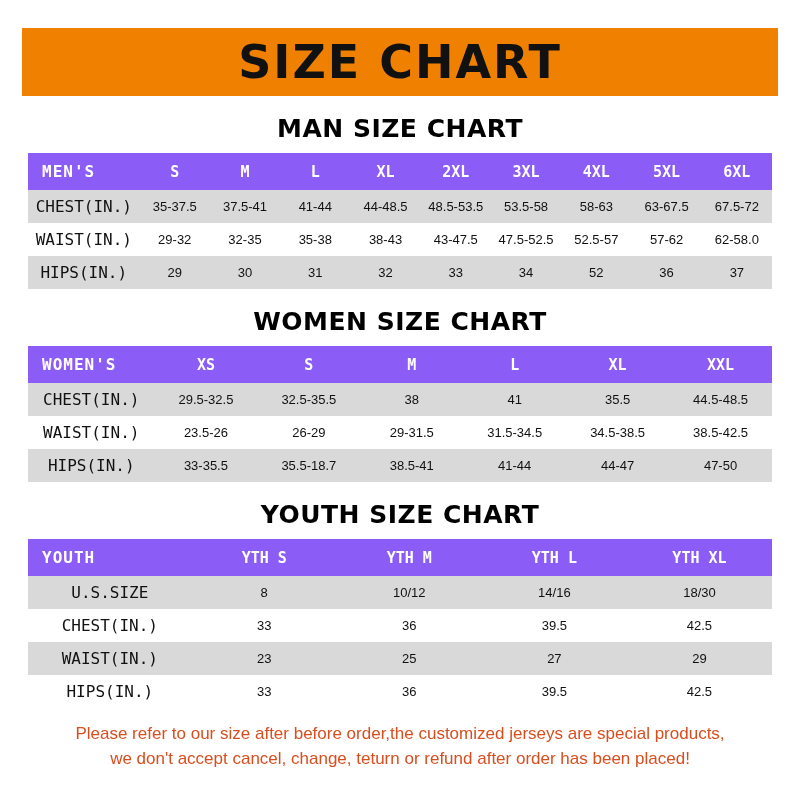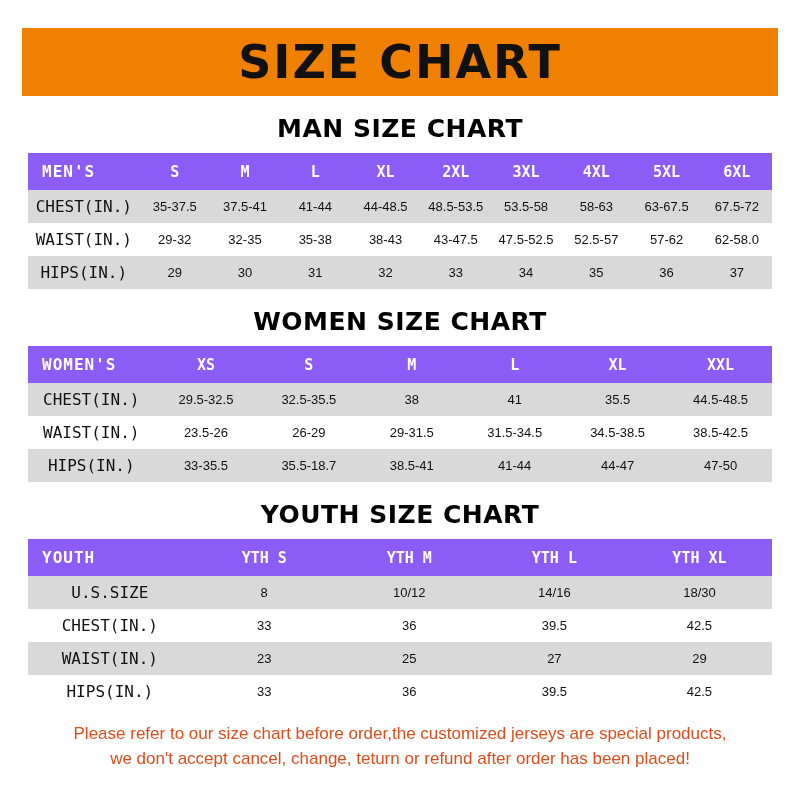--- a/index.html
+++ b/index.html
@@ -186,21 +186,21 @@
           <td>62-58.0</td>
         </tr>
         <tr class="alt">
           <td class="rowhead">HIPS(IN.)</td>
           <td>29</td>
           <td>30</td>
           <td>31</td>
           <td>32</td>
           <td>33</td>
           <td>34</td>
-          <td>35</td>
+          <td>52</td>
           <td>36</td>
           <td>37</td>
         </tr>
       </tbody>
     </table>
 
     <div class="section-title">WOMEN SIZE CHART</div>
     <table class="women">
       <colgroup>
         <col class="c0">
@@ -297,18 +297,18 @@
           <td class="rowhead">HIPS(IN.)</td>
           <td>33</td>
           <td>36</td>
           <td>39.5</td>
           <td>42.5</td>
         </tr>
       </tbody>
     </table>
 
     <div class="note">
-      <div>Please refer to our size chart before order,the customized jerseys are special products,</div>
+      <div>Please refer to our size after before order,the customized jerseys are special products,</div>
       <div>we don't accept cancel, change, teturn or refund after order has been placed!</div>
     </div>
 
   </div>
 </div>
 
 </body></html>

